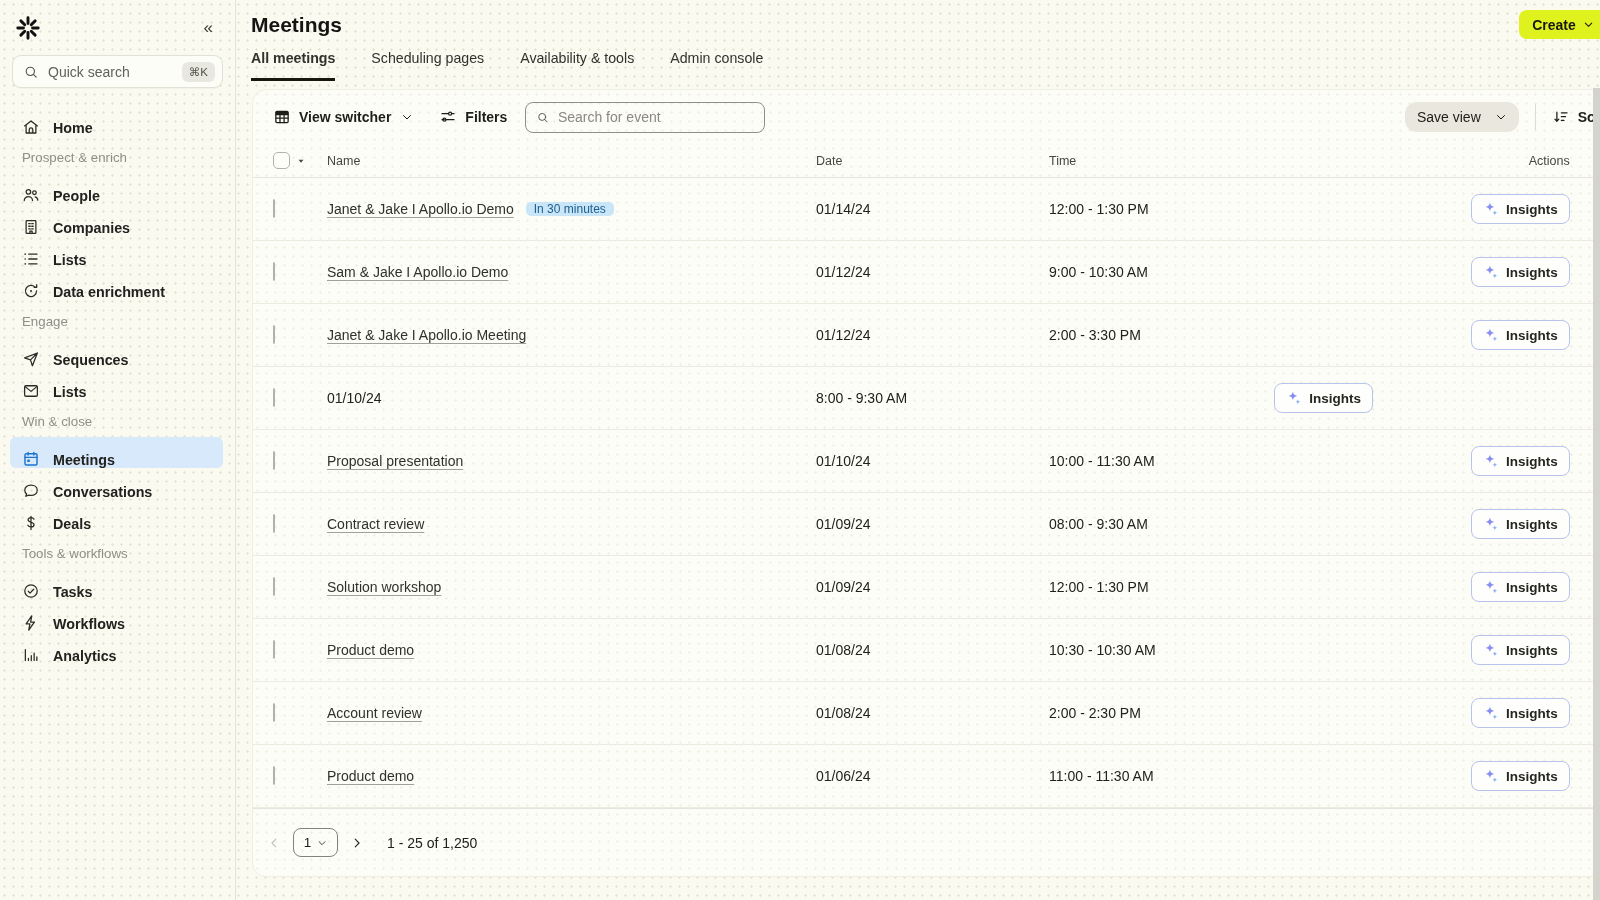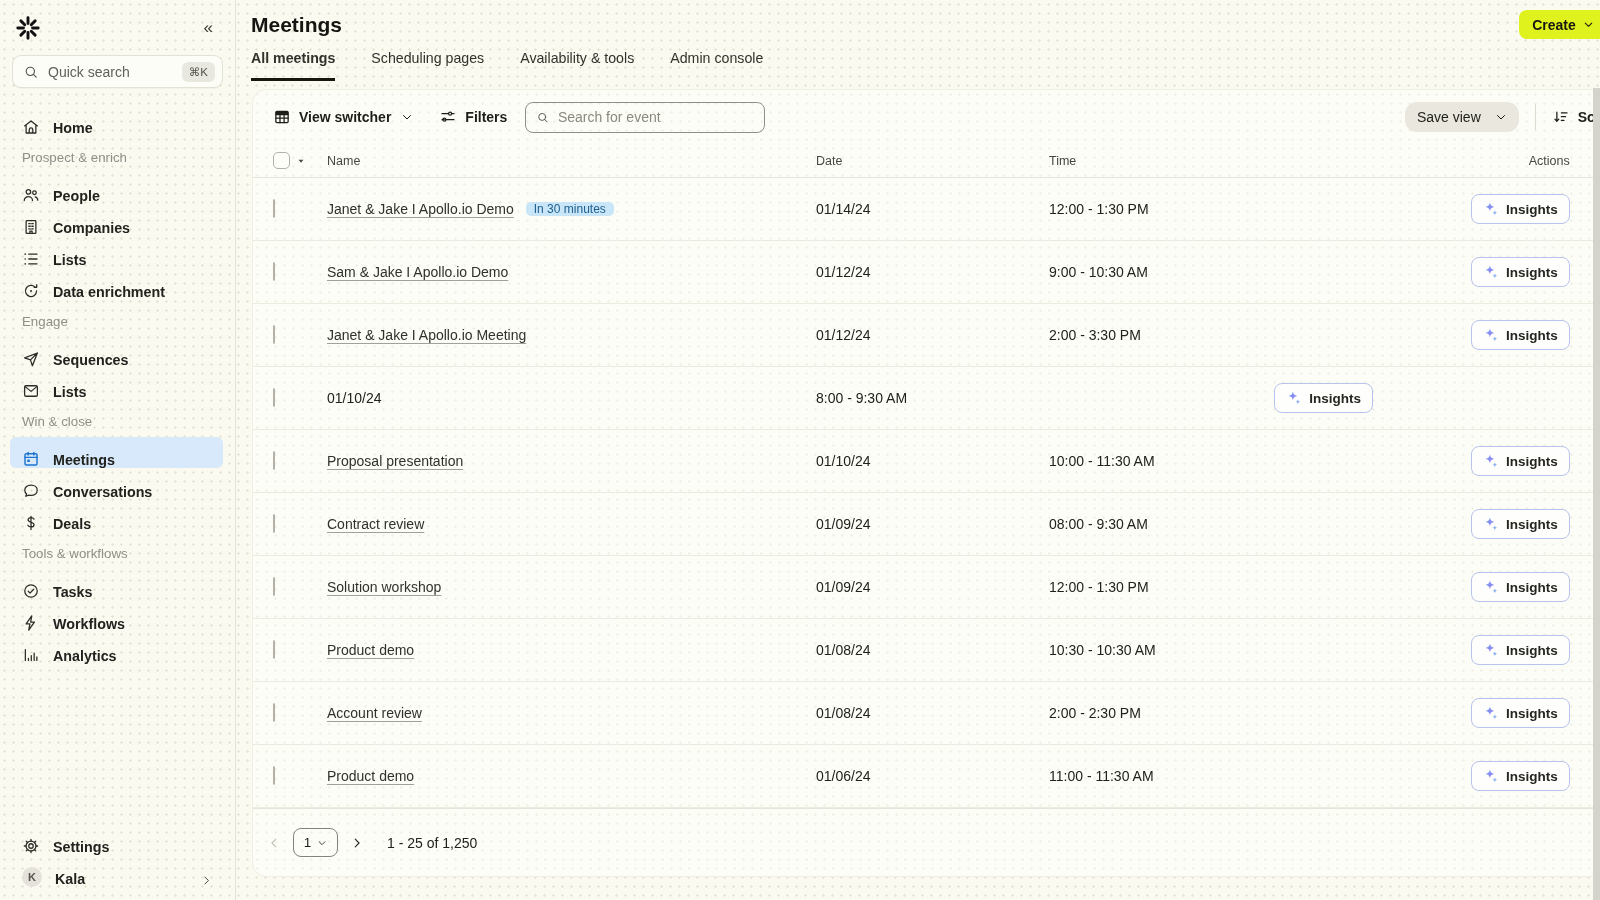--- a/index.html
+++ b/index.html
@@ -212,37 +212,20 @@
       <span class="lbl">Workflows</span>
     </div>
     <div class="item">
       <svg class="ic" viewBox="0 0 24 24">
           <path d="M4.5 4.8v14.4M8.6 19.2v-2.6M12.4 19.2v-6.4M16.2 19.2v-9.6M19.8 19.2v-4.6"></path>
         </svg>
       <span class="lbl">Analytics</span>
     </div>
   </nav>
 
-  <div class="sb-footer">
-    <div class="item">
-      <svg class="ic" viewBox="0 0 24 24">
-          <circle cx="12" cy="12" r="3"></circle>
-          <circle cx="12" cy="12" r="6.6"></circle>
-          <path d="M12 3.1v2.3M12 18.6v2.3M3.1 12h2.3M18.6 12h2.3M5.7 5.7l1.7 1.7M16.6 16.6l1.7 1.7M18.3 5.7l-1.7 1.7M7.4 16.6l-1.7 1.7"></path>
-        </svg>
-      <span class="lbl">Settings</span>
-    </div>
-    <div class="item">
-      <span class="avatar">K</span>
-      <span class="lbl">Kala</span>
-      <svg class="ic chev-r" viewBox="0 0 24 24" stroke-width="2">
-          <path d="m9 5.5 6.5 6.5L9 18.5"></path>
-        </svg>
-    </div>
-  </div>
 </aside>
 
 <main class="main">
   <div class="page-top">
     <h1 class="page-title">Meetings</h1>
     <button class="create-btn">
       <span>Create</span>
       <svg class="ic" viewBox="0 0 24 24">
           <path d="m5 9 7 7 7-7"></path>
         </svg>

